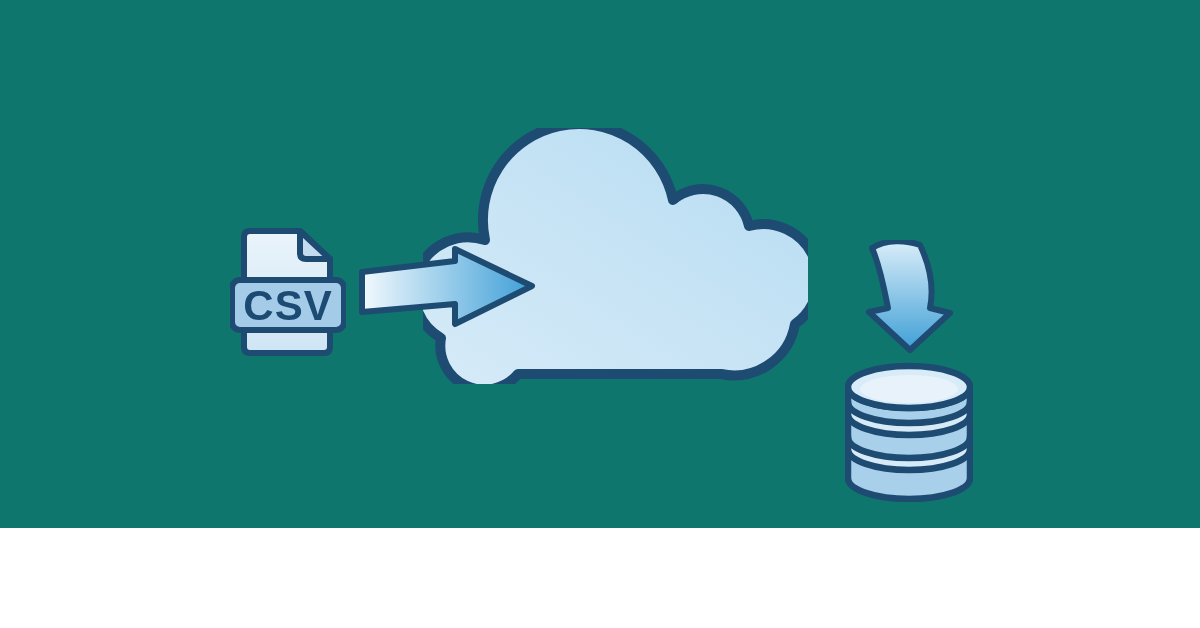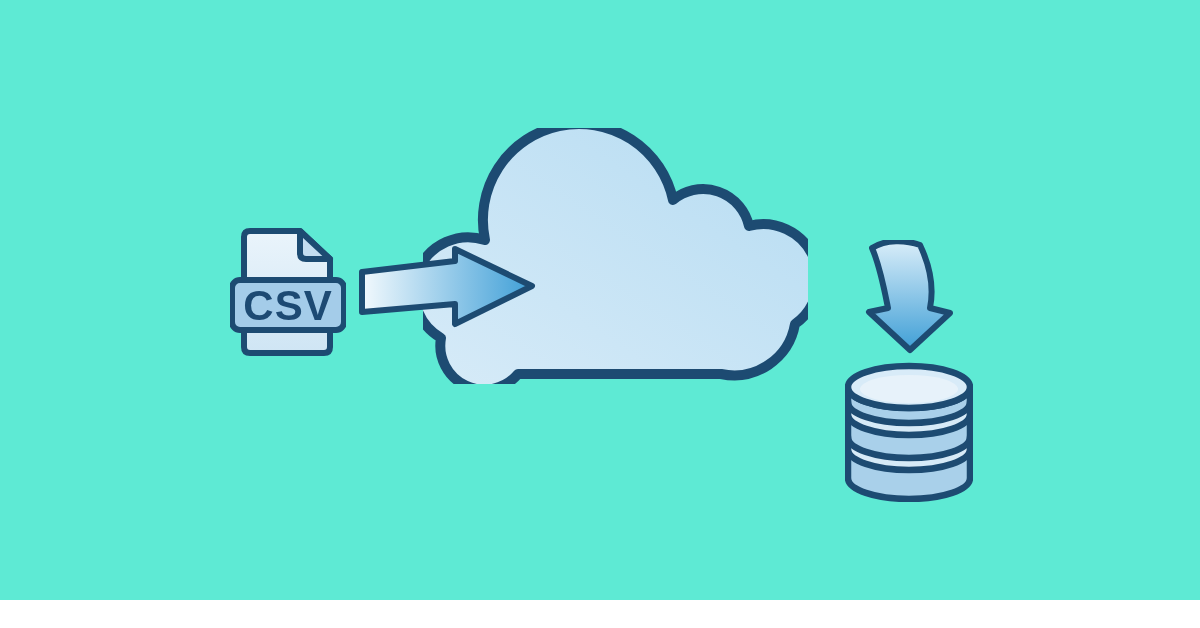--- a/index.html
+++ b/index.html
@@ -4,22 +4,22 @@
 <style>
   html, body {
     margin: 0;
     padding: 0;
     background: #ffffff;
     font-family: "Liberation Sans", sans-serif;
   }
   .canvas {
     position: relative;
     width: 1200px;
-    height: 600px;
-    background: #5eead4;
+    height: 528px;
+    background: #0f766e;
     overflow: hidden;
   }
   .icon-abs { position: absolute; }
   .ol {
     stroke: #1d4b72;
     stroke-linejoin: round;
     stroke-linecap: round;
   }
   .csv-label {
     font-family: "Liberation Sans", sans-serif;

